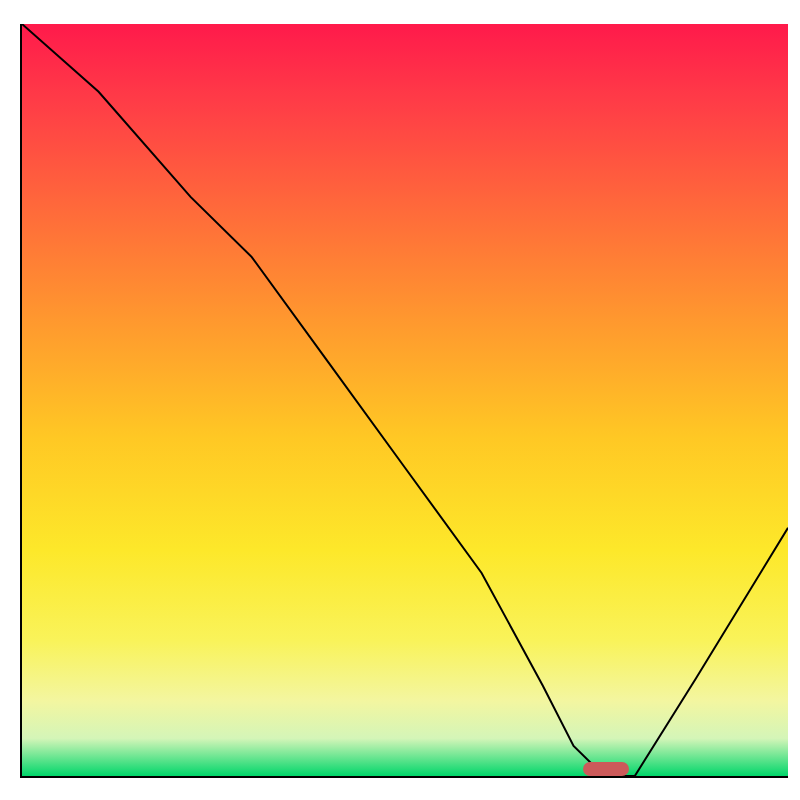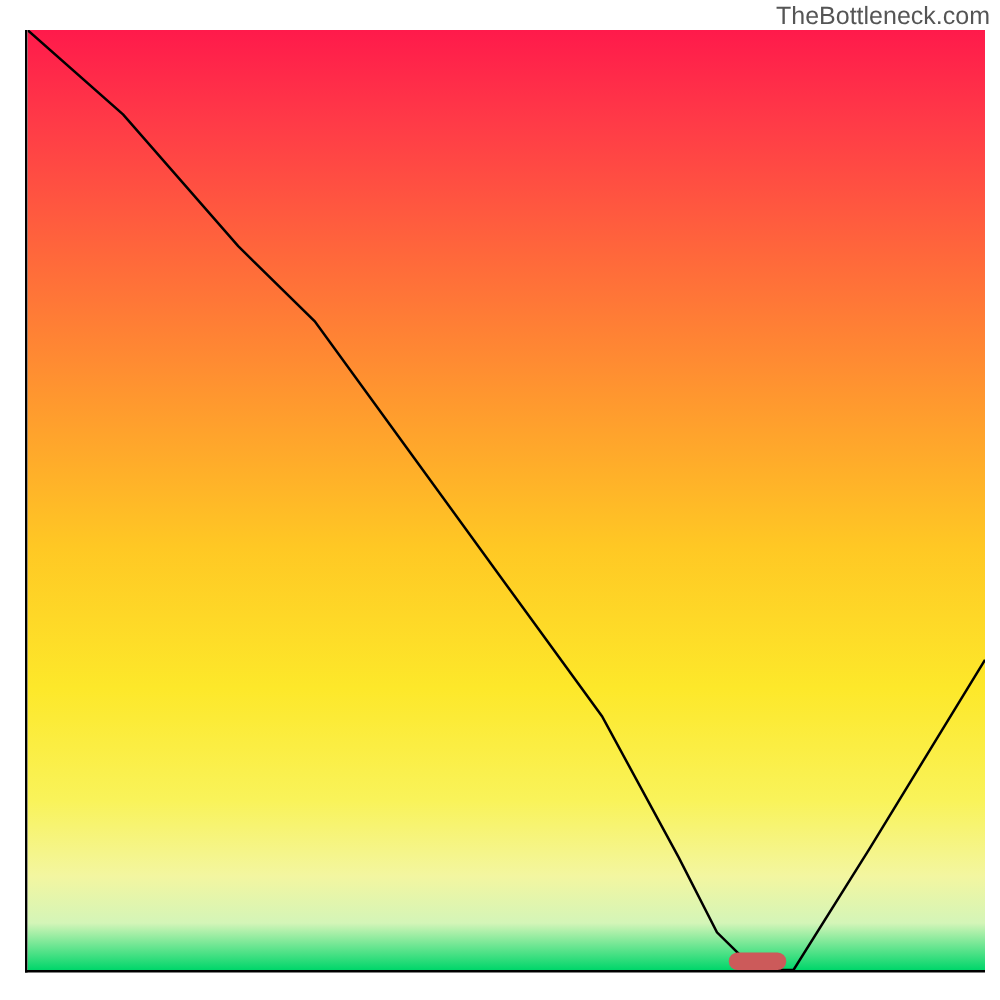--- a/index.html
+++ b/index.html
@@ -54,21 +54,20 @@
     background: #cc5a5a;
     border-radius: 10px;
     height: 14px;
     width: 44px;
   }
 </style>
 </head>
 <body>
 
 <div class="chart-container">
-  <div class="watermark">TheBottleneck.com</div>
 
   <div class="plot-area">
     <div class="gradient-bg"></div>
     <svg class="curve-svg" viewBox="0 0 768 754" preserveAspectRatio="none">
       <path fill="none" stroke="#000" stroke-width="2" d="M0.0 0.0 L76.8 67.9 L169.0 173.4 L230.4 233.7 L307.2 339.3 L384.0 444.9 L460.8 550.4 L522.2 663.5 L553.0 723.8 L583.7 754.0 L614.4 754.0 L675.8 656.0 L768.0 505.2"></path>
     </svg>
     <div class="marker" style="left: 560.64px; width: 46.08px; bottom: 0px; background: rgb(204, 90, 90);"></div>
   </div>
 </div>
 

